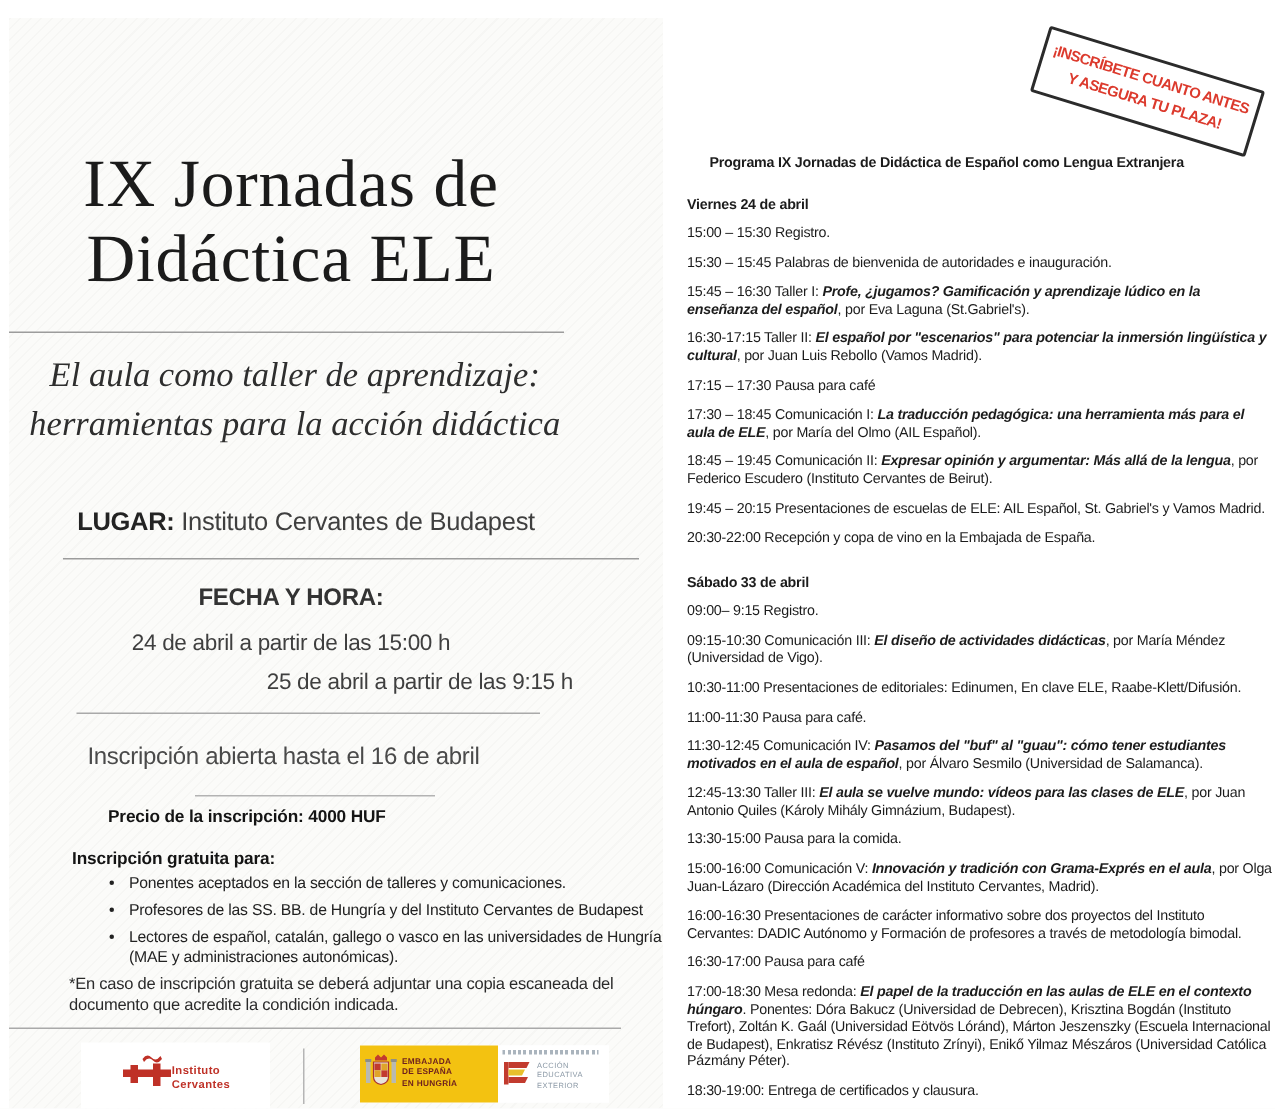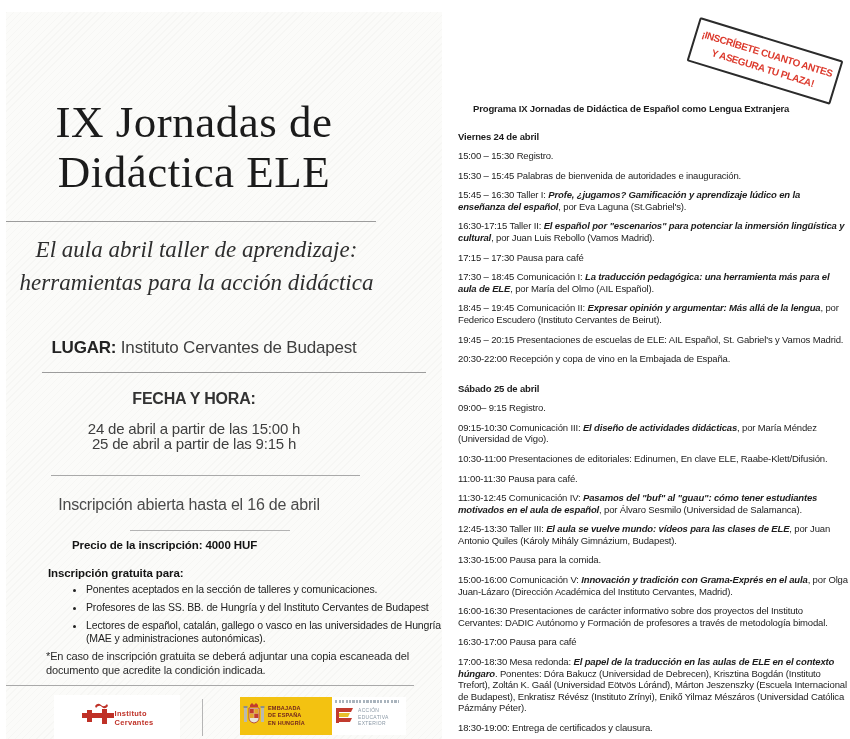--- a/index.html
+++ b/index.html
@@ -41,21 +41,21 @@
   .lugar b{color:#232323;}
   .fecha-header{
     position:absolute;top:378px;left:0;right:60px;text-align:center;
     font-size:16px;font-weight:bold;color:#333;letter-spacing:-0.2px;
   }
   .fecha-line1,.fecha-line2{
     position:absolute;left:0;right:60px;text-align:center;
     font-size:15px;color:#3f3f3f;letter-spacing:-0.2px;
   }
   .fecha-line1{top:408px;}
-  .fecha-line2{top:423px;}
+  .fecha-line2{top:434px;text-align:right;}
   .abierta{
     position:absolute;top:484px;left:0;right:70px;text-align:center;
     font-size:16px;color:#4a4a4a;letter-spacing:-0.2px;
   }
   .precio{
     position:absolute;top:527px;left:42px;
     font-size:11.5px;font-weight:bold;color:#141414;letter-spacing:-0.1px;padding-left:24px;
   }
   .gratuita-header{
     position:absolute;top:555px;left:42px;
@@ -118,21 +118,21 @@
 <div class="poster">
 
   <div class="poster-title">
     <div>IX Jornadas de</div>
     <div>Didáctica ELE</div>
   </div>
 
   <div class="divider d1"></div>
 
   <div class="poster-subtitle">
-    <div>El aula abril taller de aprendizaje:</div>
+    <div>El aula como taller de aprendizaje:</div>
     <div>herramientas para la acción didáctica</div>
   </div>
 
   <div class="lugar"><b>LUGAR:</b><span> Instituto Cervantes de Budapest</span></div>
 
   <div class="divider d2"></div>
 
   <div class="fecha-header">FECHA Y HORA:</div>
   <div class="fecha-line1">24 de abril a partir de las 15:00 h</div>
   <div class="fecha-line2">25 de abril a partir de las 9:15 h</div>
@@ -222,21 +222,21 @@
       <div class="day-header">Viernes 24 de abril</div>
       <p class="entry"><span>15:00 – 15:30 Registro.</span></p>
       <p class="entry"><span>15:30 – 15:45 Palabras de bienvenida de autoridades e inauguración.</span></p>
       <p class="entry"><span>15:45 – 16:30 Taller I: </span><em class="title-seg">Profe, ¿jugamos? Gamificación y aprendizaje lúdico en la enseñanza del español</em><span>, por Eva Laguna (St.Gabriel's).</span></p>
       <p class="entry"><span>16:30-17:15 Taller II: </span><em class="title-seg">El español por "escenarios" para potenciar la inmersión lingüística y cultural</em><span>, por Juan Luis Rebollo (Vamos Madrid).</span></p>
       <p class="entry"><span>17:15 – 17:30 Pausa para café</span></p>
       <p class="entry"><span>17:30 – 18:45 Comunicación I: </span><em class="title-seg">La traducción pedagógica: una herramienta más para el aula de ELE</em><span>, por María del Olmo (AIL Español).</span></p>
       <p class="entry"><span>18:45 – 19:45 Comunicación II: </span><em class="title-seg">Expresar opinión y argumentar: Más allá de la lengua</em><span>, por Federico Escudero (Instituto Cervantes de Beirut).</span></p>
       <p class="entry"><span>19:45 – 20:15 Presentaciones de escuelas de ELE: AIL Español, St. Gabriel's y Vamos Madrid.</span></p>
       <p class="entry"><span>20:30-22:00 Recepción y copa de vino en la Embajada de España.</span></p>
-      <div class="day-header day-gap">Sábado 25 de abril</div>
+      <div class="day-header day-gap">Sábado 33 de abril</div>
       <p class="entry"><span>09:00– 9:15 Registro.</span></p>
       <p class="entry"><span>09:15-10:30 Comunicación III: </span><em class="title-seg">El diseño de actividades didácticas</em><span>, por María Méndez (Universidad de Vigo).</span></p>
       <p class="entry"><span>10:30-11:00 Presentaciones de editoriales: Edinumen, En clave ELE, Raabe-Klett/Difusión.</span></p>
       <p class="entry"><span>11:00-11:30 Pausa para café.</span></p>
       <p class="entry"><span>11:30-12:45 Comunicación IV: </span><em class="title-seg">Pasamos del "buf" al "guau": cómo tener estudiantes motivados en el aula de español</em><span>, por Álvaro Sesmilo (Universidad de Salamanca).</span></p>
       <p class="entry"><span>12:45-13:30 Taller III: </span><em class="title-seg">El aula se vuelve mundo: vídeos para las clases de ELE</em><span>, por Juan Antonio Quiles (Károly Mihály Gimnázium, Budapest).</span></p>
       <p class="entry"><span>13:30-15:00 Pausa para la comida.</span></p>
       <p class="entry"><span>15:00-16:00 Comunicación V: </span><em class="title-seg">Innovación y tradición con Grama-Exprés en el aula</em><span>, por Olga Juan-Lázaro (Dirección Académica del Instituto Cervantes, Madrid).</span></p>
       <p class="entry"><span>16:00-16:30 Presentaciones de carácter informativo sobre dos proyectos del Instituto Cervantes: DADIC Autónomo y Formación de profesores a través de metodología bimodal.</span></p>
       <p class="entry"><span>16:30-17:00 Pausa para café</span></p>

